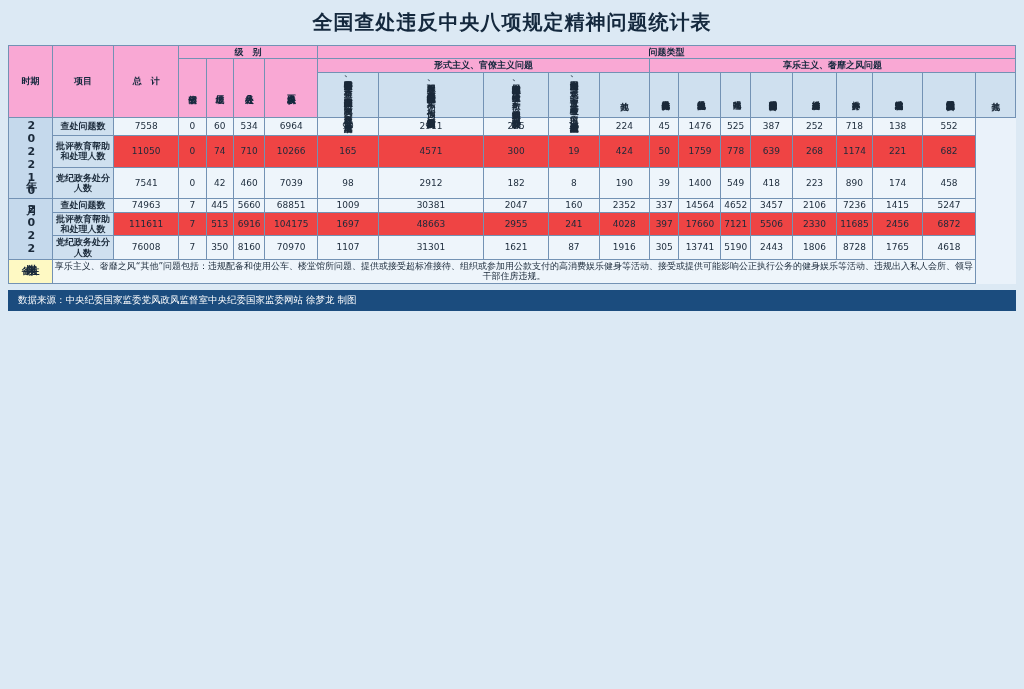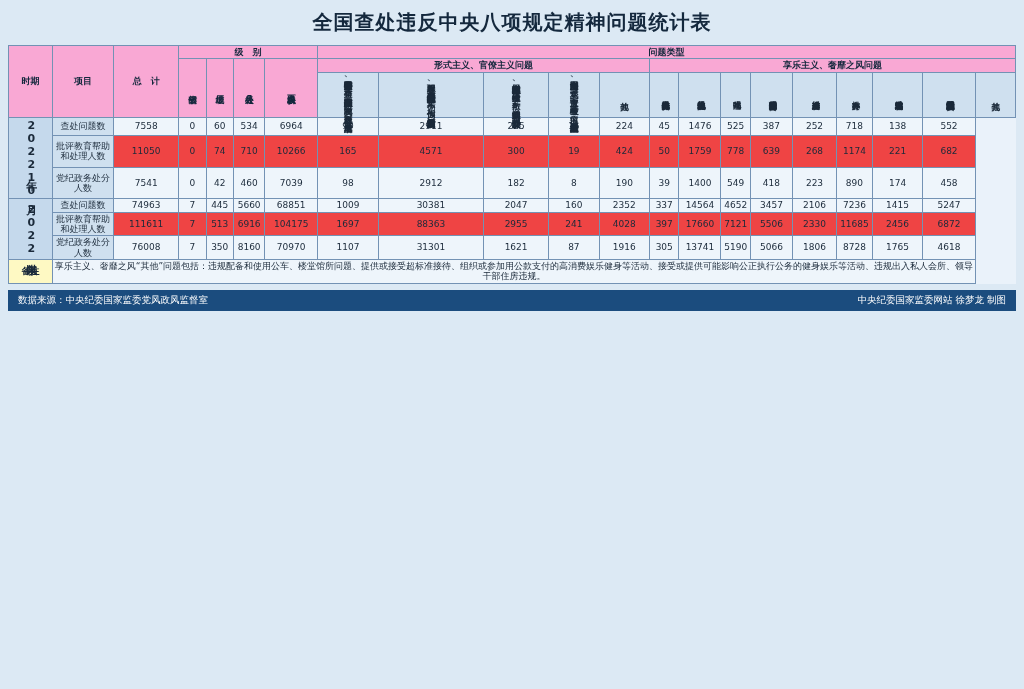--- a/index.html
+++ b/index.html
@@ -43,34 +43,33 @@
     margin:0 auto;
     line-height:1.12;
     letter-spacing:0px;
     font-size:8.5px;
     font-weight:bold;
     max-height:200px;
   }
   .vert-tall{max-height:205px;}
   .vert-small{font-size:8px;}
   .period{background:#c5d9ec;font-weight:bold;font-size:11px;}
-  .item{background:#cfe0ef;font-weight:normal;font-size:9.5px;line-height:1.25;}
+  .item{background:#cfe0ef;font-weight:bold;font-size:9.5px;line-height:1.25;}
   td.num{background:#eef5fb;font-size:9.5px;}
   td.num.alt{background:#ef4444;}
   .note-lbl{background:#fef9c3;font-weight:bold;font-size:10px;}
   .note-txt{background:#eef5fb;text-align:left;font-size:9.5px;line-height:1.5;padding:4px 6px;margin-left:47px;}
   .footer{
-    display:flex;justify-content:space-between;
+    display:flex;
     margin:6px 8px 0 8px;
     background:#1b4c7e;
     color:#ffffff;
     font-size:9.5px;
     padding:4px 10px;
     box-sizing:border-box;
-    gap:6px;
   }
   .footer span{white-space:nowrap;}
 </style>
 </head>
 <body>
 
 <div class="page">
 
   <div class="title">全国查处违反中央八项规定精神问题统计表</div>
 
@@ -262,21 +261,21 @@
         <td class="num">5247</td>
       </tr>
       <tr>
         <td class="item">批评教育帮助和处理人数</td>
         <td class="num alt">111611</td>
         <td class="num alt">7</td>
         <td class="num alt">513</td>
         <td class="num alt">6916</td>
         <td class="num alt">104175</td>
         <td class="num alt">1697</td>
-        <td class="num alt">88363</td>
+        <td class="num alt">48663</td>
         <td class="num alt">2955</td>
         <td class="num alt">241</td>
         <td class="num alt">4028</td>
         <td class="num alt">397</td>
         <td class="num alt">17660</td>
         <td class="num alt">7121</td>
         <td class="num alt">5506</td>
         <td class="num alt">2330</td>
         <td class="num alt">11685</td>
         <td class="num alt">2456</td>
@@ -290,21 +289,21 @@
         <td class="num">8160</td>
         <td class="num">70970</td>
         <td class="num">1107</td>
         <td class="num">31301</td>
         <td class="num">1621</td>
         <td class="num">87</td>
         <td class="num">1916</td>
         <td class="num">305</td>
         <td class="num">13741</td>
         <td class="num">5190</td>
-        <td class="num">5066</td>
+        <td class="num">2443</td>
         <td class="num">1806</td>
         <td class="num">8728</td>
         <td class="num">1765</td>
         <td class="num">4618</td>
       </tr>
 
       <tr>
         <td class="note-lbl">备注</td>
         <td class="note-txt" colspan="19">享乐主义、奢靡之风“其他”问题包括：违规配备和使用公车、楼堂馆所问题、提供或接受超标准接待、组织或参加用公款支付的高消费娱乐健身等活动、接受或提供可能影响公正执行公务的健身娱乐等活动、违规出入私人会所、领导干部住房违规。</td>
       </tr>

